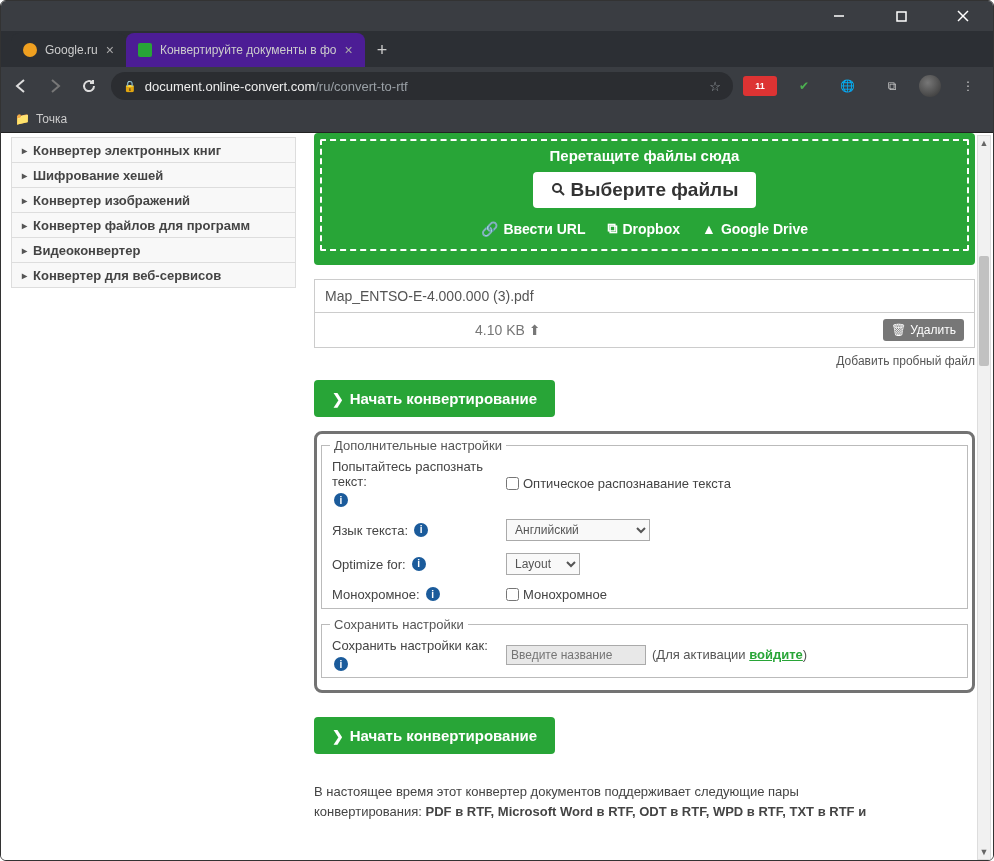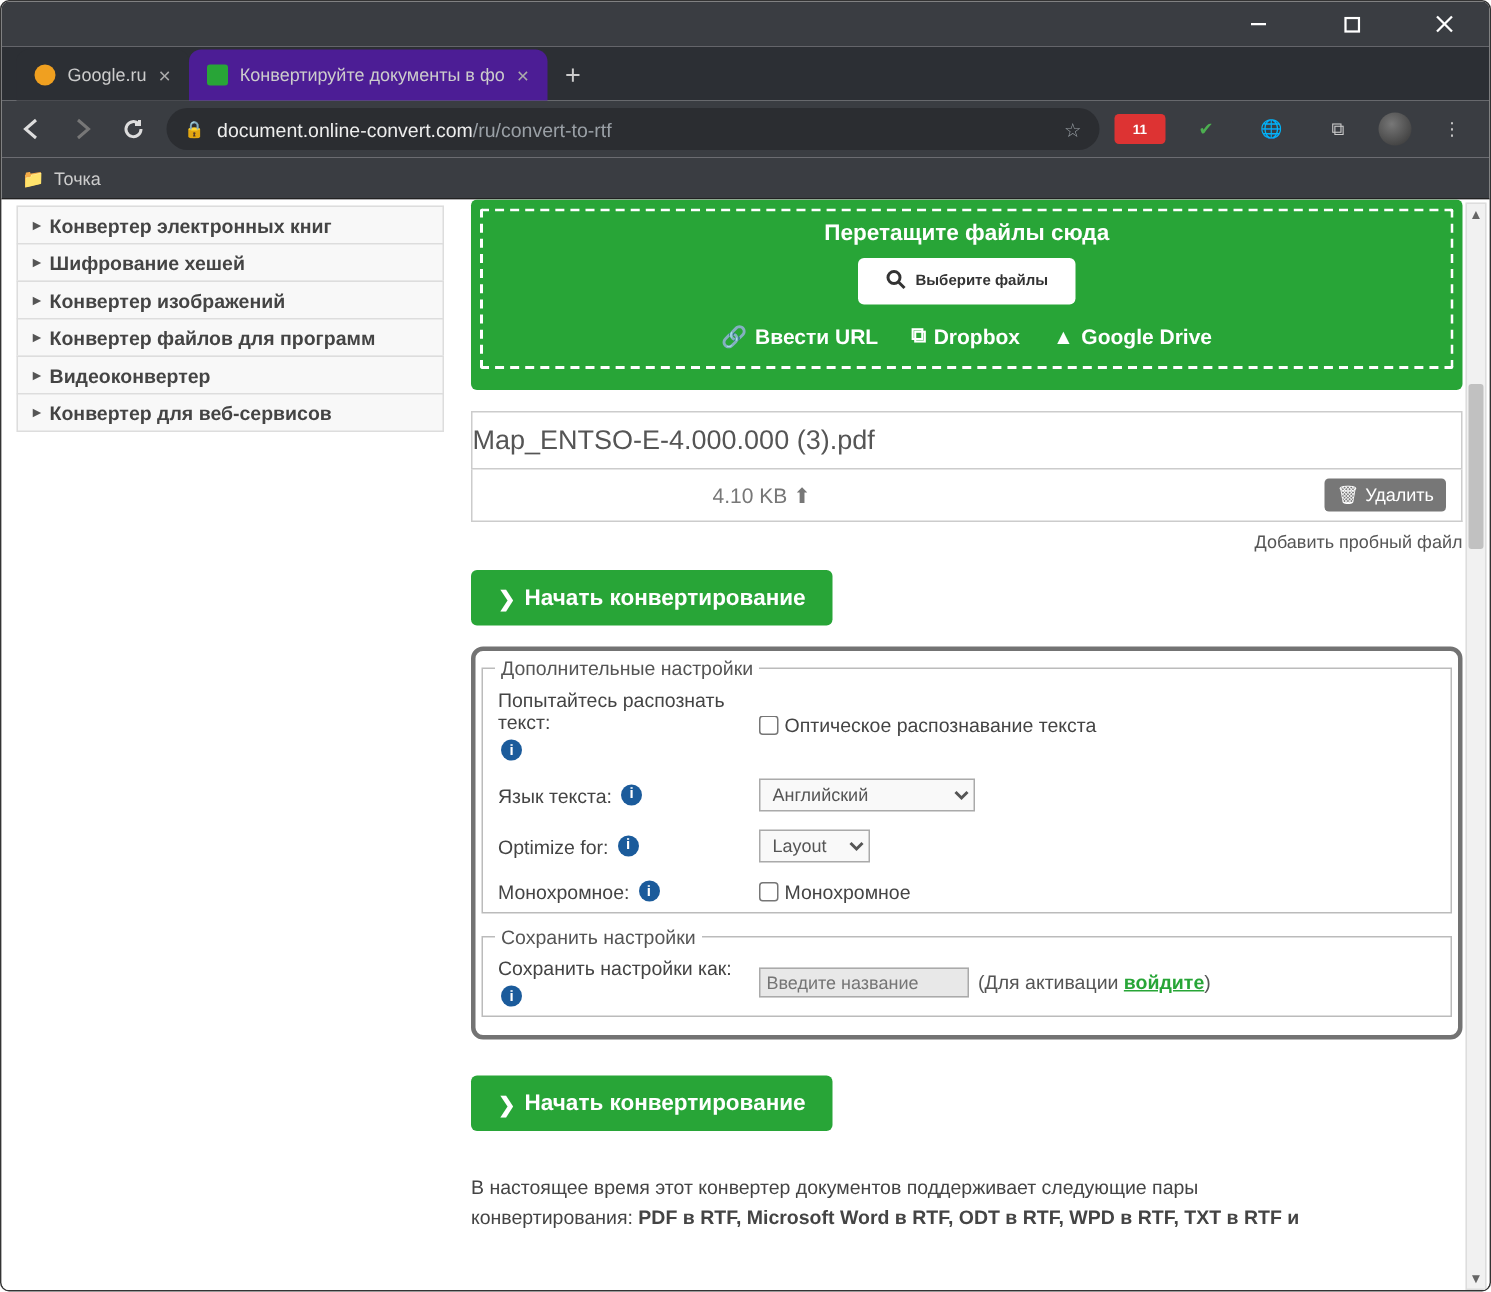--- a/index.html
+++ b/index.html
@@ -47,27 +47,27 @@
 .side-item { display:flex; align-items:center; height: 26px; border: 1px solid #ddd; background:#f8f8f8; font-size:13px; font-weight:bold; color:#444; padding-left:10px; gap:6px; margin-bottom:-1px; }
 .side-item .chev { font-size:10px; color:#555; }
 
 
 .main { flex:1; padding: 0 18px 0 18px; overflow-y: hidden; position: relative; }
 
 
 .dropzone { background:#28a537; border-radius:4px; padding: 6px 6px 14px 6px; margin-bottom: 14px; }
 .dz-inner { border: 2px dashed #fff; border-radius: 2px; padding: 6px 0 12px 0; display:flex; flex-direction:column; align-items:center; gap:8px; }
 .dz-title { color:#fff; font-weight:bold; font-size:15px;}
-.dz-btn { background:#fff; color:#333; font-weight:bold; font-size:10px; padding: 7px 18px; border-radius:4px; display:flex; align-items:center; gap:6px; border:none; }
+.dz-btn { background:#fff; color:#333; font-weight:bold; font-size:19px; padding: 7px 18px; border-radius:4px; display:flex; align-items:center; gap:6px; border:none; }
 .dz-links { display:flex; gap:22px; color:#fff; font-weight:bold; font-size:14px; margin-top:4px; }
 .dz-links span { display:flex; align-items:center; gap:5px; }
 .link-ico { display:inline-block; }
 
 
-.file-box { border:1px solid #ccc; padding: 8px 0; color:#555; font-size:18px; }
+.file-box { border:1px solid #ccc; padding: 8px 10px; color:#555; font-size:14px; }
 .file-meta { border:1px solid #ccc; border-top:none; padding: 6px 10px; display:flex; align-items:center; }
 .file-size { color:#777; font-size:14px; margin-left: 150px; display:flex; align-items:center; gap:4px;}
 .delete-btn { margin-left:auto; background:#777; color:#fff; font-size:12px; border:none; border-radius:3px; padding: 4px 8px; display:flex; align-items:center; gap:4px;}
 
 .add-trial { text-align:right; margin-top:6px; font-size:12px;}
 .add-trial a { color:#555; text-decoration:none; }
 
 
 .start-btn { background:#28a537; color:#fff; font-weight:bold; font-size:15px; border:none; border-radius:4px; padding: 10px 18px; display:inline-flex; align-items:center; gap:6px; margin-top: 12px; margin-bottom: 14px;}
 .start-btn .chev { font-size:14px; }

